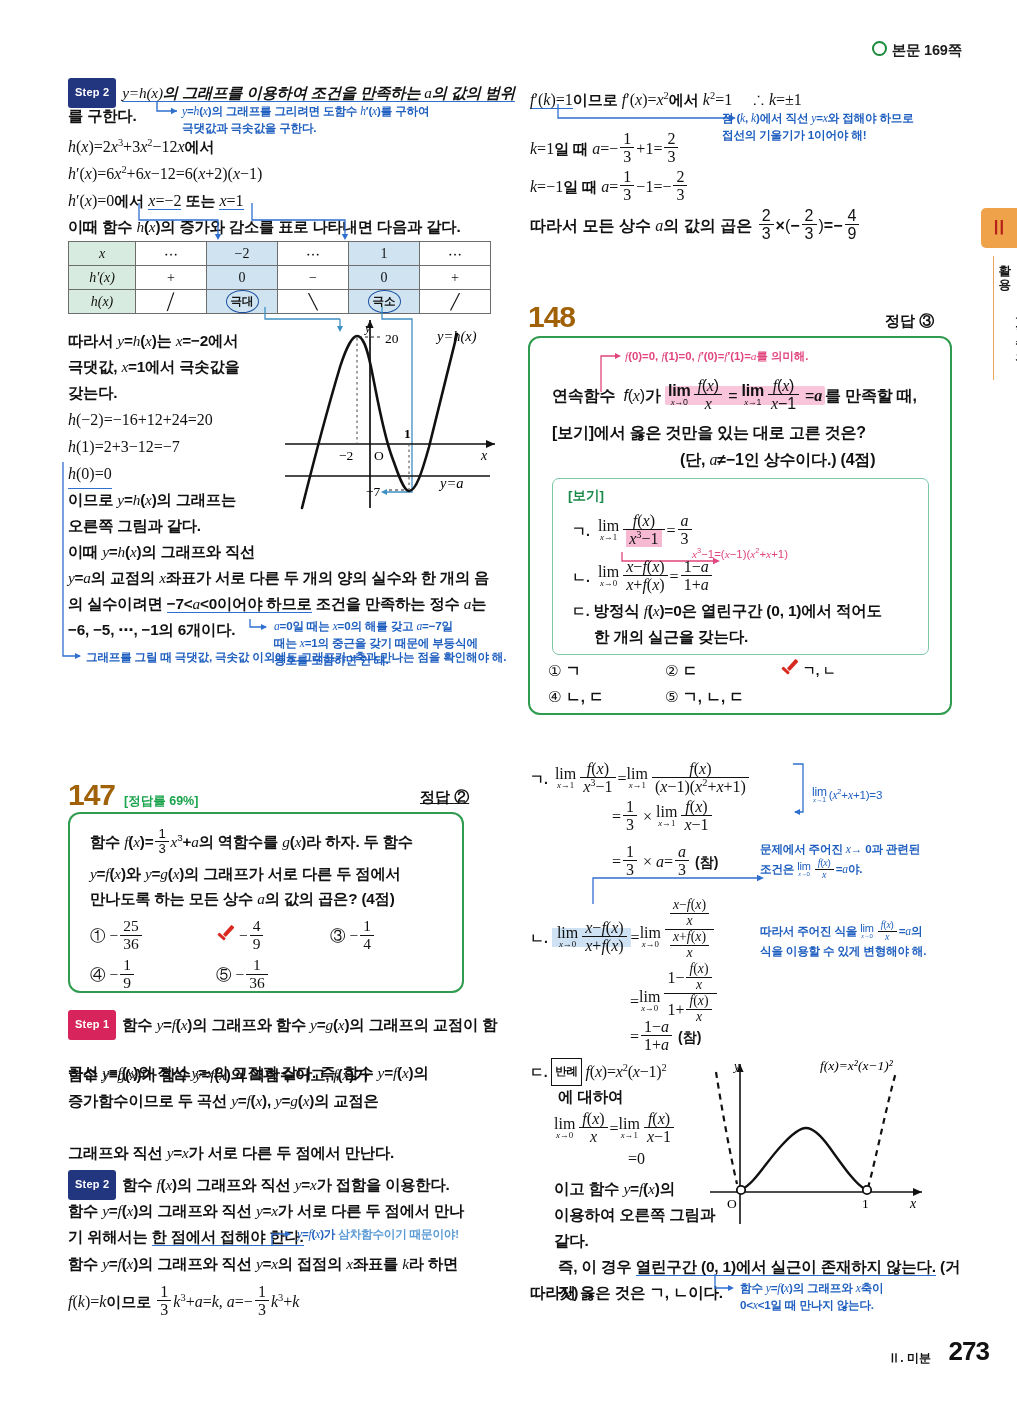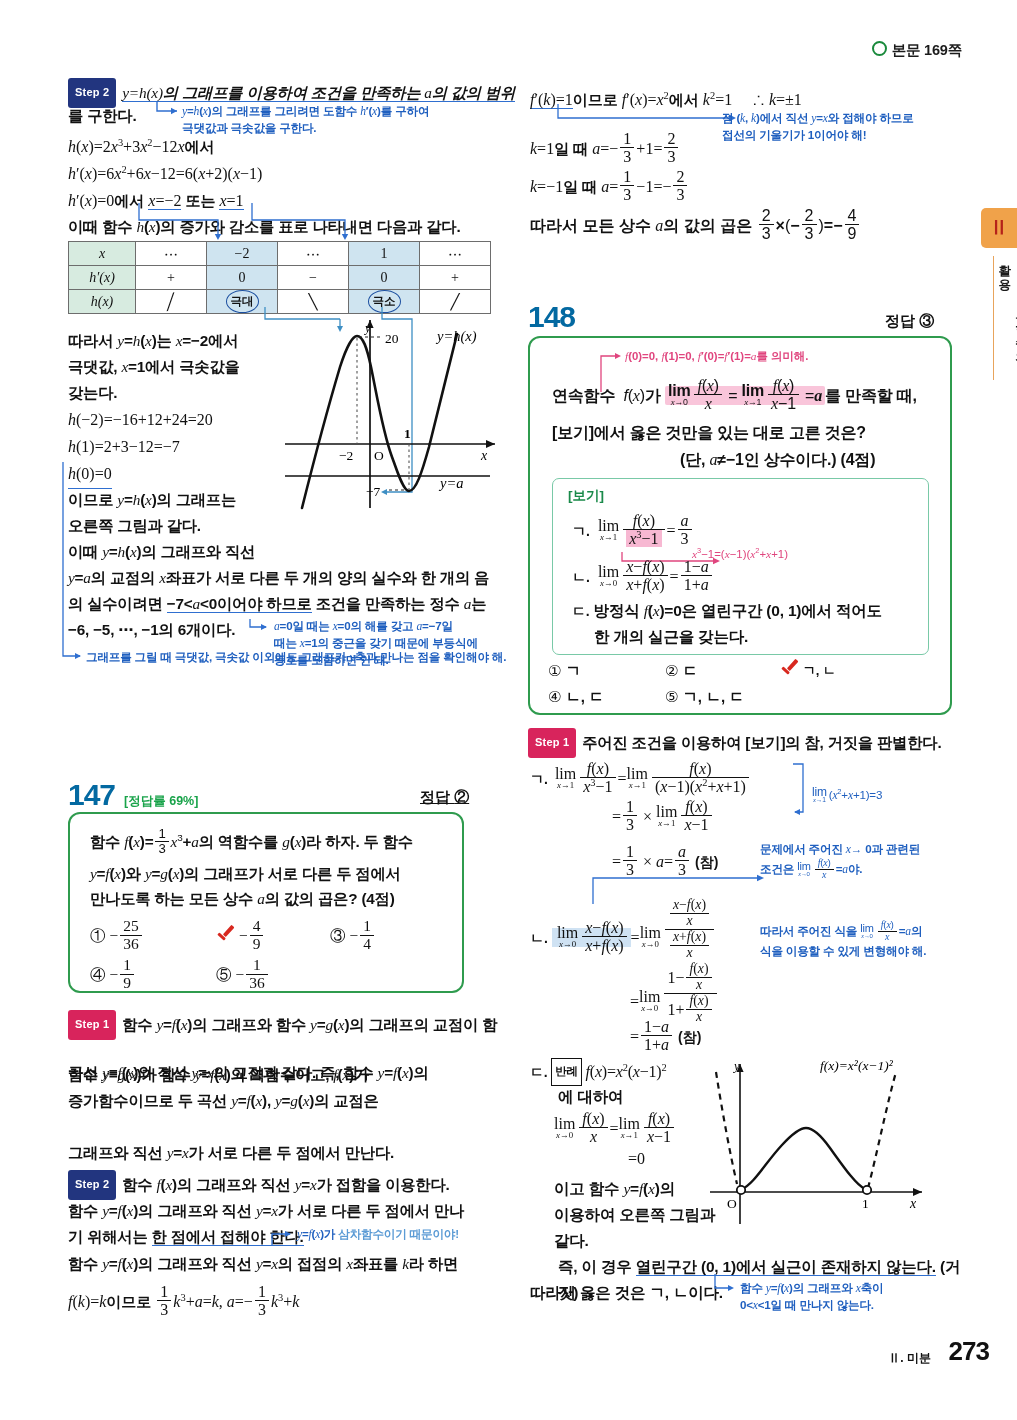--- a/index.html
+++ b/index.html
@@ -63,21 +63,21 @@
   table.vtab{border-collapse:collapse;font-size:14px;}
   table.vtab td{border:1px solid #6d6d6d;text-align:center;height:23px;padding:0;}
   table.vtab td.head{background:#d7ebe0;width:66px;font-style:italic;}
   table.vtab td.col{width:70px;}
   td.hl{background:#cfe4f0;}
   .circ{display:inline-block;border:1.6px solid #1b4fa0;border-radius:50%;
      padding:3px 4px;font-size:11.5px;font-family:"Liberation Sans",sans-serif;font-weight:700;color:#111;}
 
   
   .pbox{border:2px solid #2f9b4e;border-radius:12px;}
-  .pnum{font-family:"Liberation Sans",sans-serif;font-weight:700;font-size:30px;color:#0369a1;letter-spacing:-1px;}
+  .pnum{font-family:"Liberation Sans",sans-serif;font-weight:700;font-size:30px;color:#a16207;letter-spacing:-1px;}
   .rate{font-family:"Liberation Sans",sans-serif;font-weight:700;font-size:12.5px;color:#19a34a;}
   .ans{font-family:"Liberation Sans",sans-serif;font-weight:700;font-size:15px;color:#111;}
   .choice{font-size:15.5px;}
   .pinkhl{background:#f9c5da;padding:1px 3px;border-radius:2px;}
   .pinkhl2{background:#f7b8d2;padding:0 3px;}
   .bluehl{background:#cfe2f3;padding:1px 2px;}
   .bogi{border:1.4px solid #79c9a7;border-radius:7px;}
   .bogi-label{color:#1a8a4a;font-family:"Liberation Sans",sans-serif;font-weight:700;font-size:13.5px;}
 
   .chk{display:inline-block;width:19px;height:15px;position:relative;vertical-align:-2px;}
@@ -397,23 +397,20 @@
   <div class="abs choice ko" style="left:780px;top:662px;font-size:13px;">
     <span class="chk"></span> <span>ㄱ, ㄴ</span>
   </div>
   <div class="abs choice ko" style="left:548px;top:688px;font-size:15px;">
     <span style="font-weight:400;">④</span> <span>ㄴ, ㄷ</span>
   </div>
   <div class="abs choice ko" style="left:665px;top:688px;font-size:15px;">
     <span style="font-weight:400;">⑤</span> <span>ㄱ, ㄴ, ㄷ</span>
   </div>
 
-  <div class="abs txt" style="left:528px;top:728px;width:430px;">
-    <span class="step red">Step 1</span><span class="ko">주어진 조건을 이용하여 [보기]의 참, 거짓을 판별한다.</span>
-  </div>
 
   <div class="abs" style="left:530px;top:760px;font-size:16px;">
     <span class="ko" style="font-size:14px;">ㄱ.</span>
     <span class="lim" style="margin-left:3px;"><span class="op">lim</span><span class="sb"><span class="mi">x</span>→1</span></span><span class="frac"><span class="num"><span class="mi">f</span>(<span class="mi">x</span>)</span><span class="den"><span class="mi">x</span><sup>3</sup>−1</span></span>=<span class="lim"><span class="op">lim</span><span class="sb"><span class="mi">x</span>→1</span></span><span class="frac"><span class="num"><span class="mi">f</span>(<span class="mi">x</span>)</span><span class="den">(<span class="mi">x</span>−1)(<span class="mi">x</span><sup>2</sup>+<span class="mi">x</span>+1)</span></span>
   </div>
   <svg class="abs" style="left:790px;top:762px;" width="28" height="56">
     <path d="M3,2 L13,2 L13,50 L5,50" fill="none" stroke="#2f6fd0" stroke-width="1.3"></path>
     <path d="M4,50 l6,-3 v6 z" fill="#2f6fd0"></path>
   </svg>
   <div class="abs note" style="left:812px;top:786px;width:180px;font-weight:400;">

